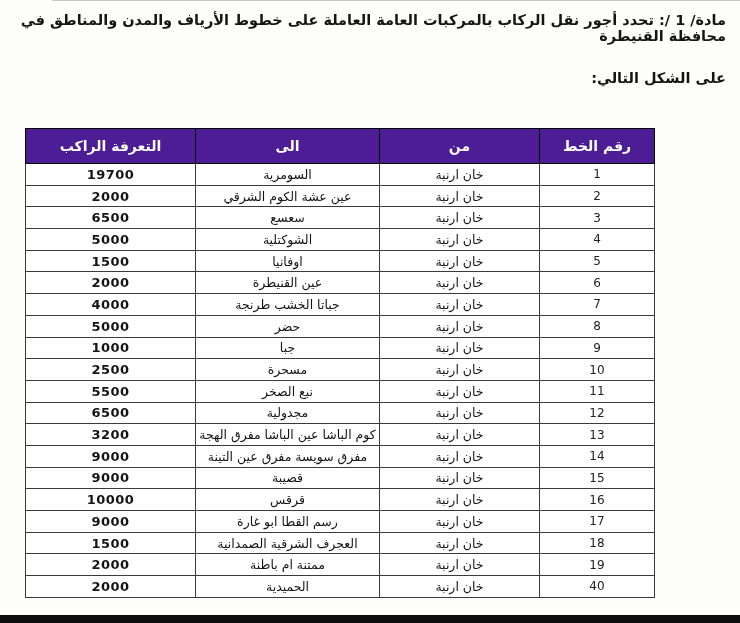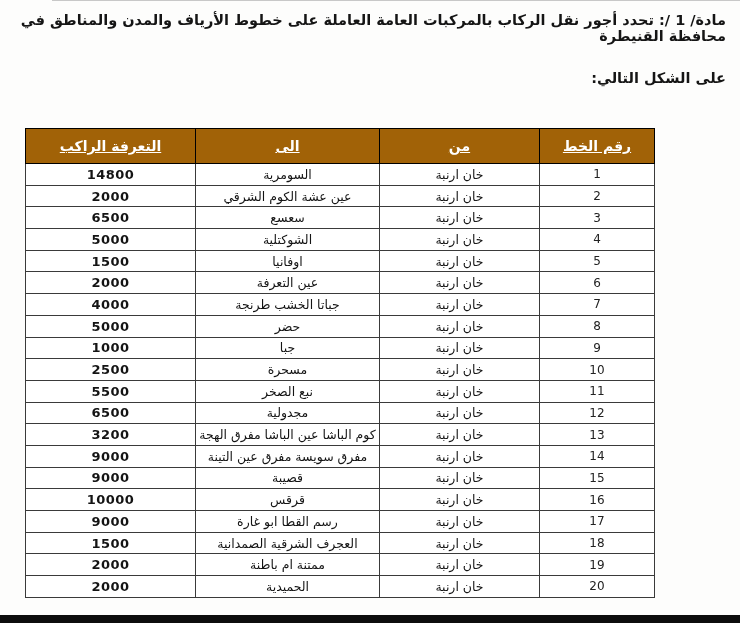--- a/index.html
+++ b/index.html
@@ -50,27 +50,26 @@
   }
   .fare-table th,.fare-table td{
     border:1px solid #3a3a3a;
     text-align:center;
     vertical-align:middle;
     padding:0 3px;
     overflow:hidden;
     white-space:nowrap;
   }
   .fare-table thead th{
-    background:#a16207;
+    background:#4c1d95;
     color:#ffffff;
     font-weight:bold;
     font-size:14px;
     height:34px;
     border-color:#000;
-    text-decoration:underline;
   }
   .fare-table tbody tr{height:21.7px;}
   .fare-table td{
     color:#141414;
     font-size:12px;
   }
   td.col-lineno{font-weight:normal;color:#222;}
   td.col-from,td.col-to{font-weight:normal;font-size:12.5px;}
   td.col-fare{font-weight:bold;font-size:13px;letter-spacing:0.5px;}
 </style>
@@ -100,21 +99,21 @@
         <th>من</th>
         <th>الى</th>
         <th>التعرفة الراكب</th>
       </tr>
     </thead>
     <tbody>
         <tr>
           <td class="col-lineno">1</td>
           <td class="col-from">خان ارنبة</td>
           <td class="col-to">السومرية</td>
-          <td class="col-fare">14800</td>
+          <td class="col-fare">19700</td>
         </tr>
         <tr>
           <td class="col-lineno">2</td>
           <td class="col-from">خان ارنبة</td>
           <td class="col-to">عين عشة الكوم الشرقي</td>
           <td class="col-fare">2000</td>
         </tr>
         <tr>
           <td class="col-lineno">3</td>
           <td class="col-from">خان ارنبة</td>
@@ -129,21 +128,21 @@
         </tr>
         <tr>
           <td class="col-lineno">5</td>
           <td class="col-from">خان ارنبة</td>
           <td class="col-to">اوفانيا</td>
           <td class="col-fare">1500</td>
         </tr>
         <tr>
           <td class="col-lineno">6</td>
           <td class="col-from">خان ارنبة</td>
-          <td class="col-to">عين التعرفة</td>
+          <td class="col-to">عين القنيطرة</td>
           <td class="col-fare">2000</td>
         </tr>
         <tr>
           <td class="col-lineno">7</td>
           <td class="col-from">خان ارنبة</td>
           <td class="col-to">جباتا الخشب طرنجة</td>
           <td class="col-fare">4000</td>
         </tr>
         <tr>
           <td class="col-lineno">8</td>
@@ -211,21 +210,21 @@
           <td class="col-to">العجرف  الشرقية الصمدانية</td>
           <td class="col-fare">1500</td>
         </tr>
         <tr>
           <td class="col-lineno">19</td>
           <td class="col-from">خان ارنبة</td>
           <td class="col-to">ممتنة  ام باطنة</td>
           <td class="col-fare">2000</td>
         </tr>
         <tr>
-          <td class="col-lineno">20</td>
+          <td class="col-lineno">40</td>
           <td class="col-from">خان ارنبة</td>
           <td class="col-to">الحميدية</td>
           <td class="col-fare">2000</td>
         </tr>
       </tbody>
   </table>
 
   <div class="scan-bottom-bar"></div>
 
 </div>

